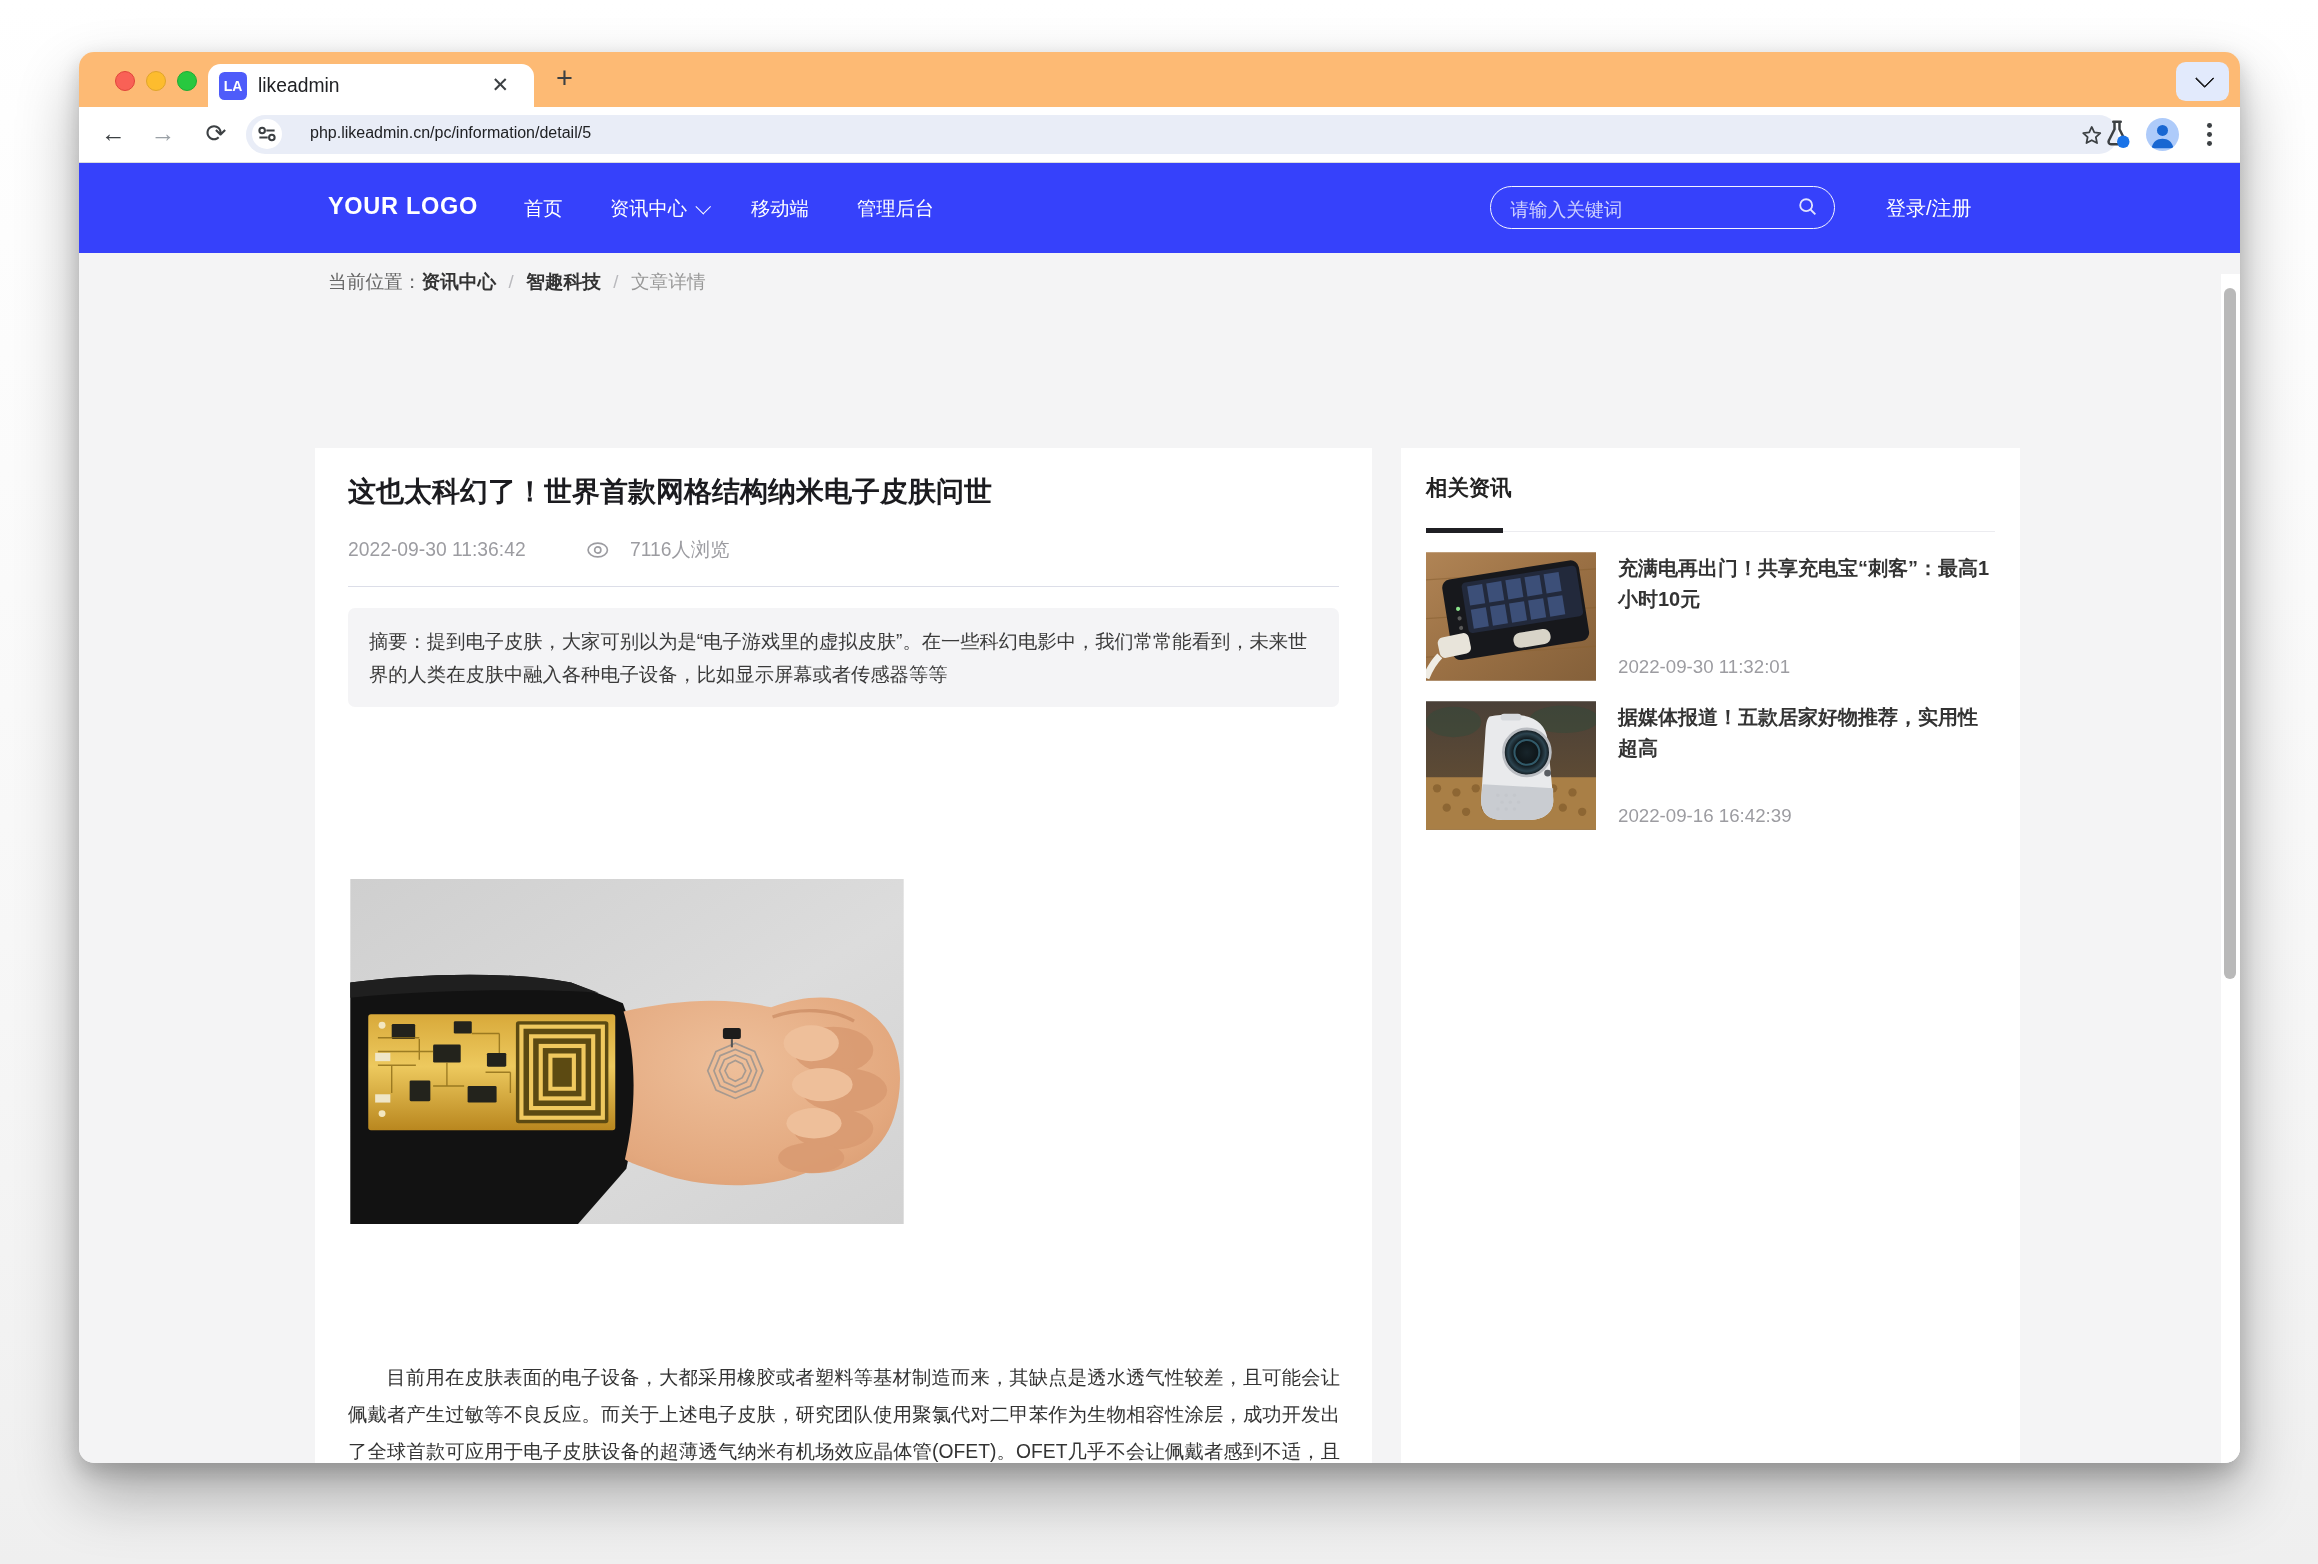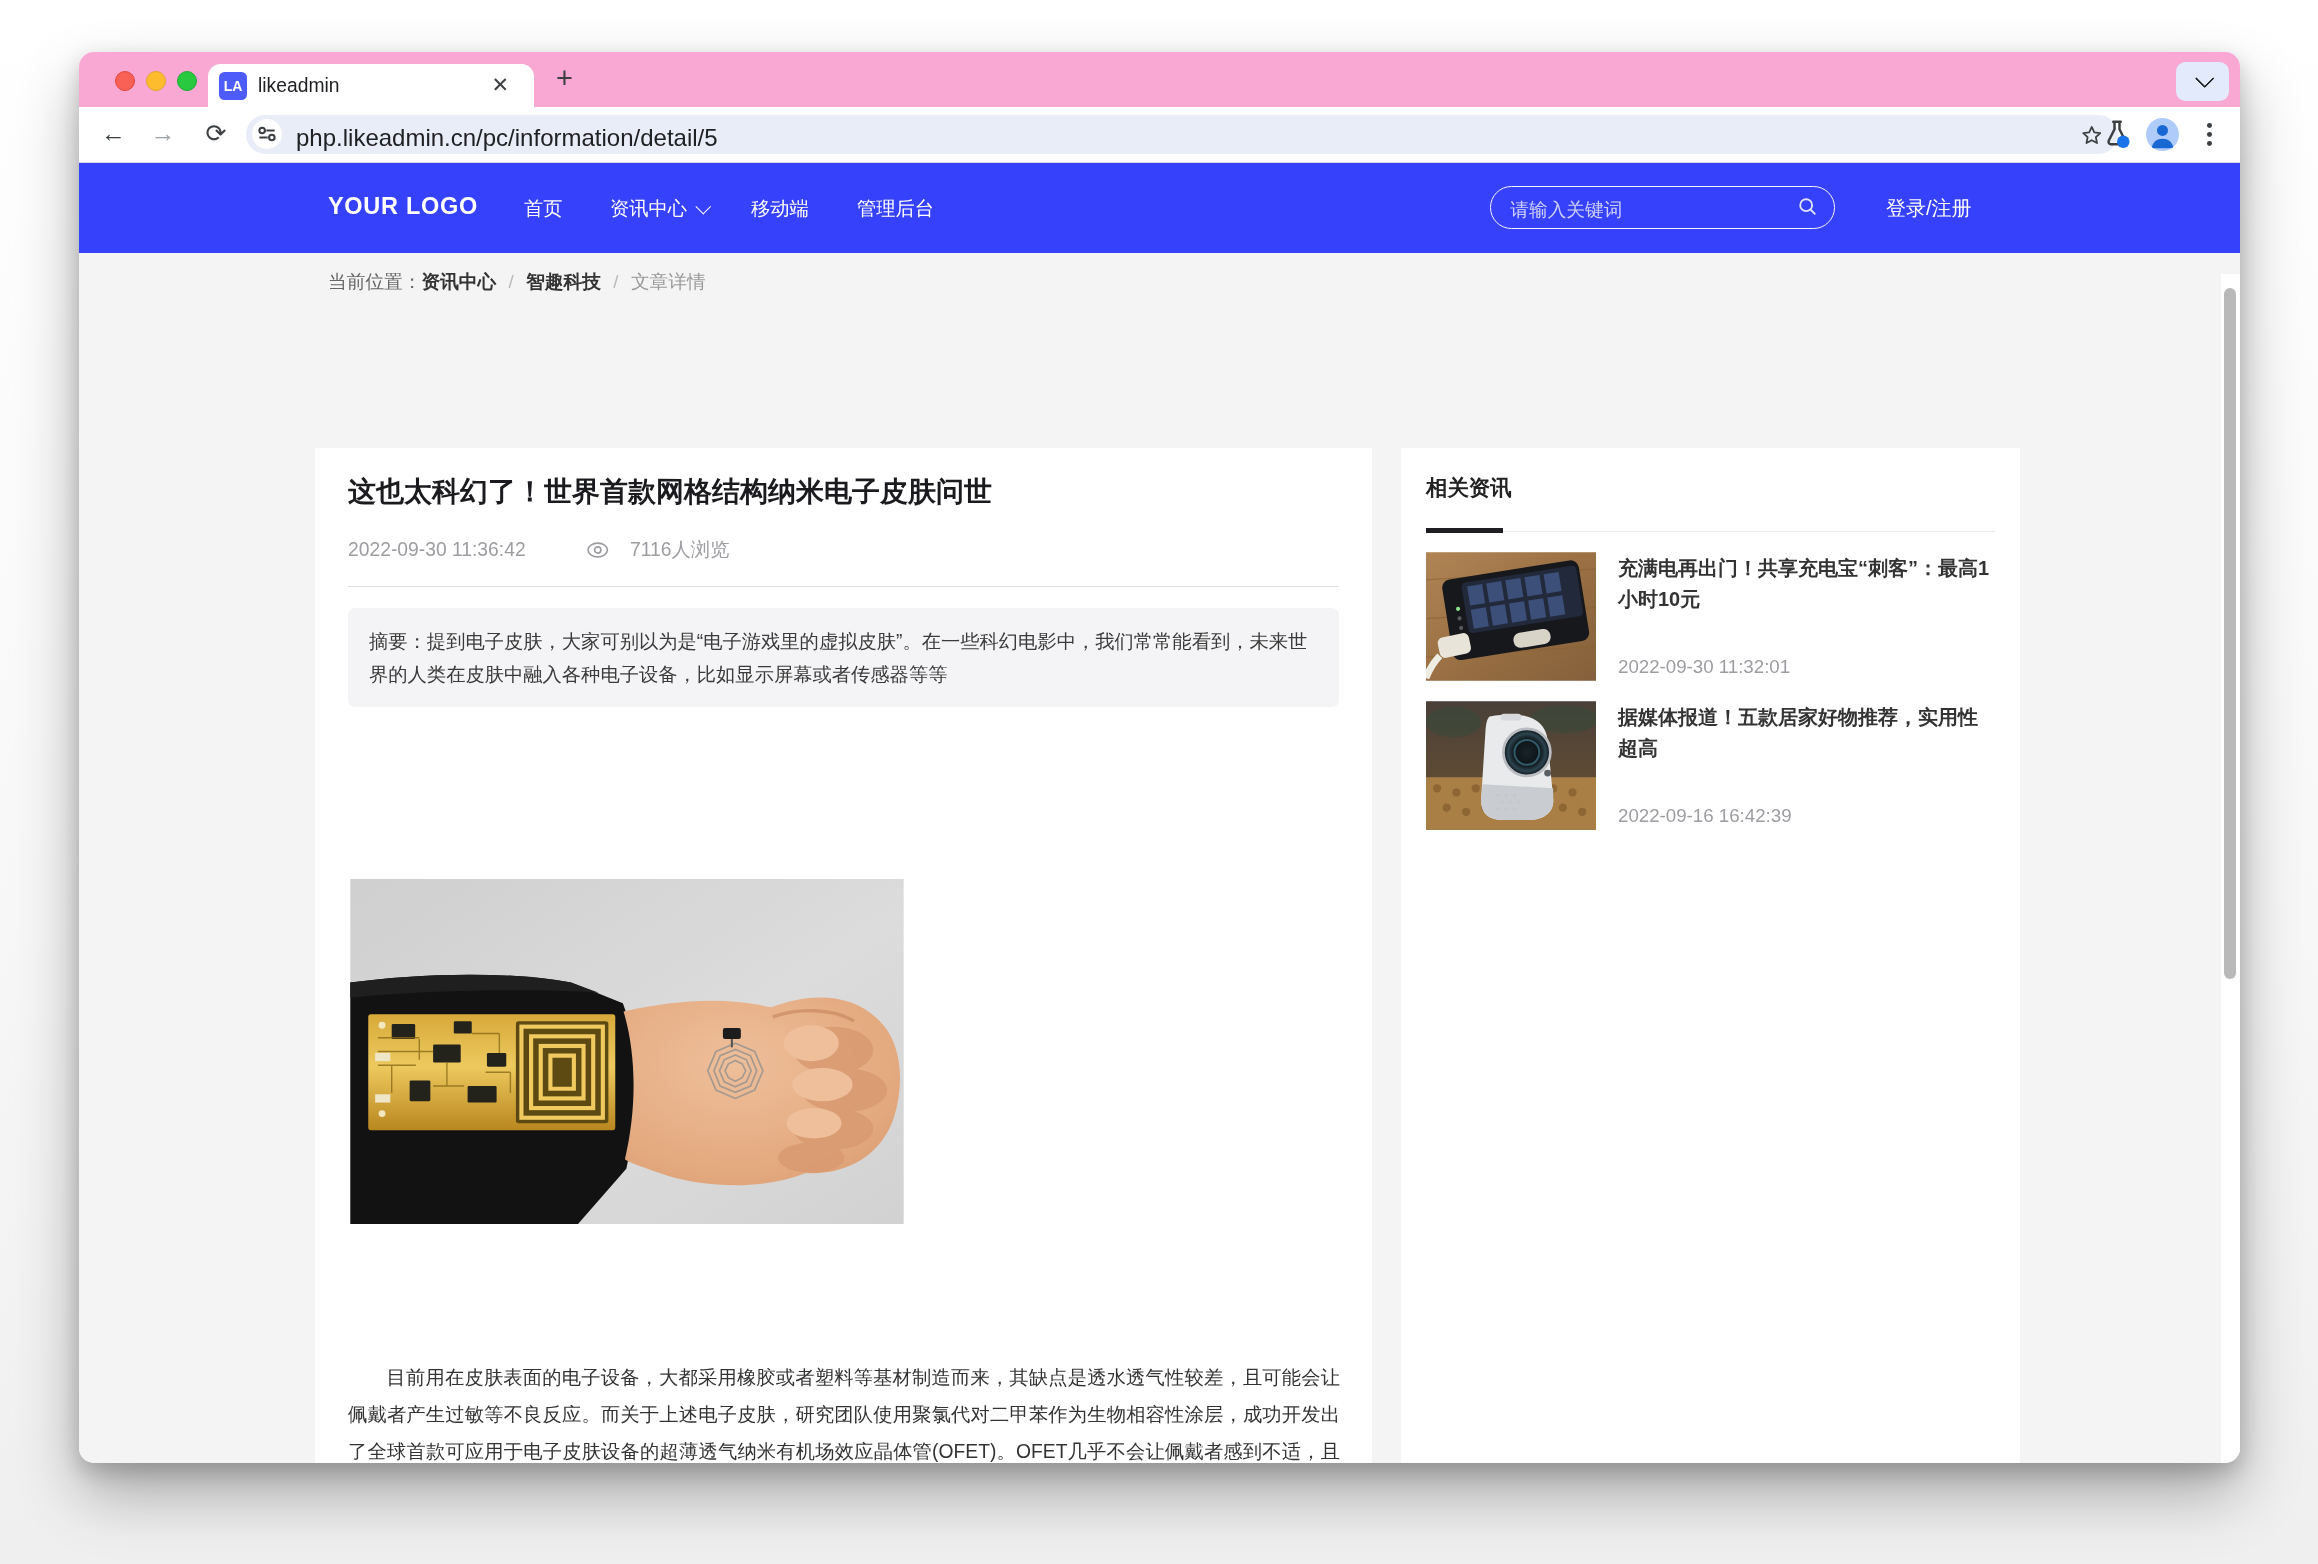--- a/index.html
+++ b/index.html
@@ -8,36 +8,36 @@
     background:linear-gradient(180deg,#ffffff 0%,#f7f7f7 60%,#efefef 100%);
     font-family:"Liberation Sans","DejaVu Sans",sans-serif;
     -webkit-font-smoothing:antialiased;
   }
   .window{
     position:absolute;left:79px;top:52px;width:2161px;height:1411px;
     border-radius:15px;overflow:hidden;background:#f4f4f5;
     box-shadow:0 31px 62px rgba(0,0,0,.30),0 8.3px 21px rgba(0,0,0,.18);
   }
   
-  .tabstrip{position:absolute;left:0;top:0;width:100%;height:55px;background:#f9a8d4;}
+  .tabstrip{position:absolute;left:0;top:0;width:100%;height:55px;background:#fdba74;}
   .light{position:absolute;top:18.7px;width:18px;height:18px;border-radius:50%;}
   .tab{position:absolute;left:129px;top:12.4px;width:326px;height:43px;background:#ffffff;border-radius:12.4px 12.4px 0 0;}
   .favicon{position:absolute;left:11px;top:7.6px;width:28px;height:28px;border-radius:5.5px;
     color:#fff;font-size:14px;font-weight:bold;display:flex;align-items:center;justify-content:center;}
   .tab-title{position:absolute;left:50px;top:11px;font-size:19.3px;color:#202124;}
   .tab-close{position:absolute;right:25px;top:9px;font-size:21px;color:#3c4043;line-height:23.5px;}
   .newtab{position:absolute;left:477px;top:9.7px;font-size:29px;color:#3c4043;font-weight:300;}
   .tabsearch{position:absolute;right:11px;top:9.7px;width:53px;height:39px;border-radius:9.7px;background:#e2eafc;
     display:flex;align-items:center;justify-content:center;}
   .toolbar{position:absolute;left:0;top:55px;width:100%;height:55px;background:#ffffff;border-bottom:0.7px solid #dadce0;}
   .navbtn{position:absolute;top:12.4px;font-size:25px;color:#3c4043;width:30px;text-align:center;}
   .urlpill{position:absolute;left:167px;top:8.3px;width:1872px;height:39px;border-radius:19.3px;background:#e9edf7;}
   .tunecircle{position:absolute;left:5.5px;top:4.1px;width:30px;height:30px;border-radius:50%;background:#ffffff;
     display:flex;align-items:center;justify-content:center;}
-  .urltext{position:absolute;left:50px;top:8.3px;font-size:24px;color:#202124;}
+  .urltext{position:absolute;left:64px;top:8.3px;font-size:16px;color:#202124;}
   .pillstar{position:absolute;right:15px;top:8.3px;}
   .chromeicon{position:absolute;top:9.7px;}
   .avatar{position:absolute;top:11px;width:33px;height:33px;border-radius:50%;background:#aecbfa;overflow:hidden;}
   .dots{position:absolute;top:12.4px;width:4.1px;}
   .dots span{display:block;width:4.8px;height:4.8px;border-radius:50%;background:#3c4043;margin:4.1px 0;}
   
   .page{position:absolute;left:0;top:111px;width:100%;height:1300px;background:#f4f4f5;}
   .sitenav{position:absolute;left:0;top:0;width:100%;height:90px;}
   .logo{position:absolute;left:249px;top:30px;font-size:23.5px;font-weight:bold;color:#ffffff;letter-spacing:0.7px;}
   .navitem{position:absolute;top:32px;font-size:19.3px;color:#ffffff;white-space:nowrap;}

